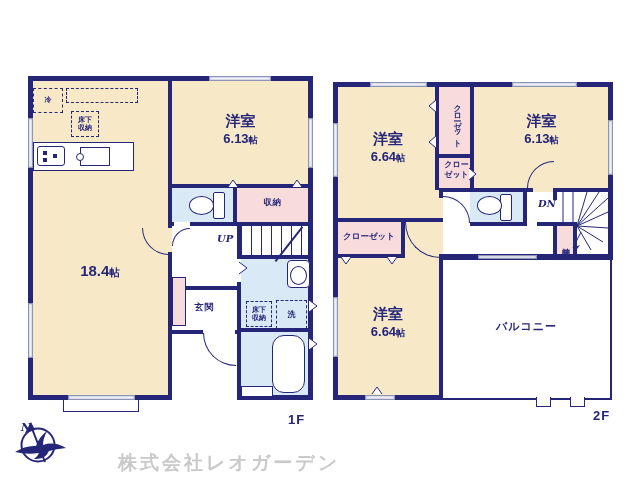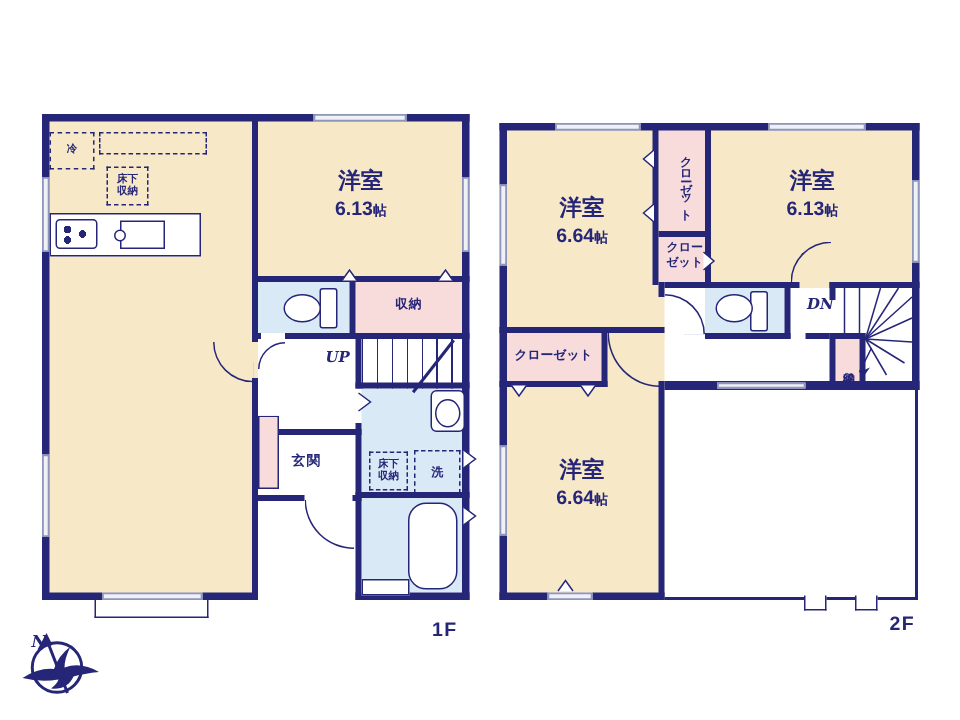--- a/index.html
+++ b/index.html
@@ -117,20 +117,21 @@
       <path d="M0,0 L8,6 L0,12" fill="#fff" stroke="#262679" stroke-width="1"></path>
     </svg>
   <svg style="left:309px;top:338px;" width="8" height="12">
       <path d="M0,0 L8,6 L0,12" fill="#fff" stroke="#262679" stroke-width="1"></path>
     </svg>
   <svg style="left:239px;top:262px;" width="8" height="12">
       <path d="M0,0 L8,6 L0,12" fill="#fff" stroke="#262679" stroke-width="1"></path>
     </svg>
 
   <div class="lbl" style="left:28px;top:262px;width:144px;">
+    <div style="font-size:15px;"><span>18.4</span><span class="unit">帖</span></div>
   </div>
   <div class="lbl" style="left:168px;top:112px;width:145px;">
     <div style="font-size:15px;">洋室</div>
     <div style="font-size:13px;"><span>6.13</span><span class="unit">帖</span></div>
   </div>
   <div class="lbl small-lbl" style="left:237px;top:197px;width:71px;">収納</div>
   <div class="lbl" style="left:168px;top:302px;width:73px;font-size:9px;letter-spacing:1px;">玄関</div>
   <div class="floor-tag" style="left:288px;top:412px;">1F</div>
 
   <div class="room cream" style="left:333px;top:82px;width:110px;height:144px;"></div>
@@ -229,23 +230,25 @@
     <div style="font-size:13px;"><span>6.13</span><span class="unit">帖</span></div>
   </div>
   <div class="lbl" style="left:333px;top:305px;width:110px;">
     <div style="font-size:15px;">洋室</div>
     <div style="font-size:13px;"><span>6.64</span><span class="unit">帖</span></div>
   </div>
   <div class="lbl flexc vtext" style="left:439px;top:86px;width:35px;height:70px;font-size:8px;font-weight:bold;">クローゼット</div>
   <div class="lbl" style="left:439px;top:160px;width:35px;font-size:8px;"><span style="display:inline-block;width:26px;">クローゼット</span></div>
   <div class="lbl" style="left:333px;top:231px;width:72px;font-size:8.5px;">クローゼット</div>
   <div class="lbl flexc vtext" style="left:555px;top:227px;width:20px;height:30px;font-size:8px;">収納</div>
+  <div class="lbl" style="left:443px;top:320px;width:167px;font-size:11px;letter-spacing:1px;">バルコニー</div>
   <div class="floor-tag" style="left:593px;top:408px;">2F</div>
 
   <svg style="left:12px;top:419px;" width="70" height="58" viewBox="0 0 70 58">
     <circle cx="26" cy="26" r="16.5" fill="none" stroke="#262679" stroke-width="2"></circle>
     <line x1="33" y1="43" x2="19" y2="7" stroke="#262679" stroke-width="2"></line>
     <polygon points="19,3 13,14 23,11" fill="#262679"></polygon>
     <path d="M3,33 Q14,26 24,27 Q27,18 35,12 Q31,20 31,26 Q42,22 54,29 Q44,30 37,32 Q33,41 22,40 Q26,37 27,34 Q15,36 3,33 Z" fill="#262679"></path>
     <text x="9" y="12" font-size="11" font-style="italic" font-weight="bold" font-family="DejaVu Serif, serif" fill="#262679">N</text>
   </svg>
+  <div class="watermark" style="left:118px;top:450px;">株式会社レオガーデン</div>
 
 </div>
 
 </body></html>

